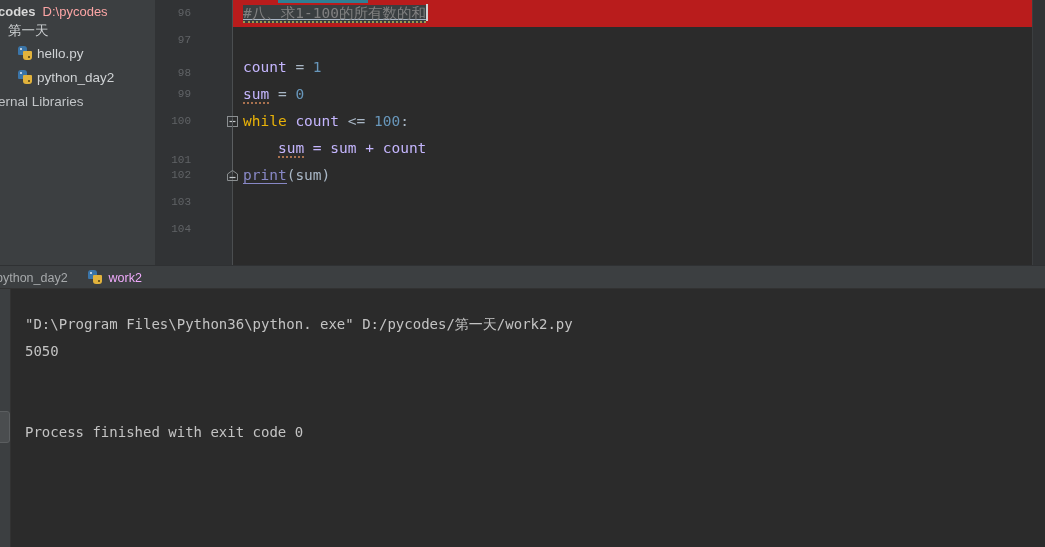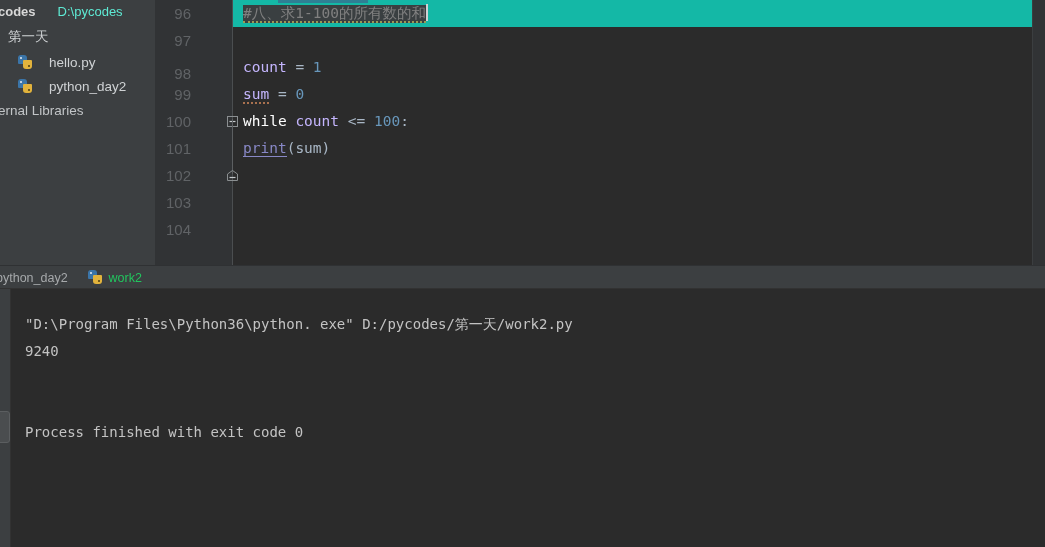--- a/index.html
+++ b/index.html
@@ -37,43 +37,43 @@
     white-space: nowrap;
     overflow: hidden;
   }
   .proj-name {
     color: #d8d8d8;
     font-size: 13px;
     font-weight: bold;
     margin-left: -2px;
   }
   .proj-path {
-    color: #5eead4;
+    color: #fca5a5;
     font-size: 13px;
-    margin-left: 22px;
+    margin-left: 7px;
     text-align: right;
   }
   .tree-row {
     height: 24px;
     display: flex;
-    align-items: flex-end;
+    align-items: flex-start;
     white-space: nowrap;
     padding-left: 0;
   }
   .tree-row.selected {
     background: #0d2c43;
   }
   .tree-label {
     color: #cfd2d4;
     font-size: 13.5px;
   }
   .folder-row { padding-left: 0px; }
   .folder-row .tree-label { margin-left: 8px; }
   .file-row { padding-left: 18px; }
-  .file-row .tree-label { margin-left: 16px; }
+  .file-row .tree-label { margin-left: 4px; }
   .ext-row { padding-left: 0px; }
   .ext-row .tree-label { margin-left: -2px; color: #c2c5c7; }
 
   
   .py-icon {
     position: relative;
     width: 15px;
     height: 15px;
     flex: 0 0 15px;
     display: inline-block;
@@ -123,22 +123,22 @@
     left: 77px; top: 0;
     width: 1px; height: 265px;
     background: #4b4e50;
   }
   .lnum {
     position: absolute;
     right: 42px;
     width: 60px;
     text-align: right;
     color: #606366;
-    font-family: Liberation Sans, sans-serif;
-    font-size: 15px;
+    font-family: Liberation Mono, monospace;
+    font-size: 11px;
     line-height: 27px;
     height: 27px;
   }
   .fold {
     position: absolute;
     left: 72px;
     width: 11px;
     height: 27px;
     display: flex;
     align-items: center;
@@ -163,23 +163,24 @@
     position: relative;
     height: 27px;
     line-height: 27px;
     white-space: pre;
     font-family: "DejaVu Sans Mono", monospace;
     font-size: 14.5px;
     color: #a9b7c6;
     padding-left: 10px;
   }
   .cline.caret-line {
-    background: #14b8a6;
-  }
-  .tok-kw { color: #ffffff; }
+    background: #b91c1c;
+    text-decoration: underline;
+  }
+  .tok-kw { color: #eab308; }
   .tok-num { color: #6897bb; }
   .tok-fn { color: #8888c6; border-bottom: 1px solid #8888c6; }
   .tok-id { color: #c4b5fd; }
   .tok-op { color: #a9b7c6; }
   .tok-comment { color: #808080; }
   .sel {
     background: #3a3f41;
   }
   .squiggle {
     border-bottom: 2px dotted #a9714f;
@@ -232,21 +233,21 @@
     height: 23px;
     display: flex;
     align-items: center;
     padding: 0 10px;
     font-size: 12.5px;
     color: #a6a9ab;
     white-space: nowrap;
   }
   .ctab.first { padding-left: 0px; margin-left: -4px; }
   .ctab.active {
-    color: #22c55e;
+    color: #f0abfc;
     justify-content: space-between;
   }
   .ctab .py-icon { margin-right: 6px; }
   .tabbar-under {
     position: absolute;
     left: 0; bottom: 0;
     width: 1045px; height: 1px;
     background: #323232;
   }
 
@@ -331,21 +332,21 @@
   <div class="editor-area">
 
     <div class="gutter">
       <div class="gutter-sep"></div>
 
       <div class="lnum" style="top:0px">96</div>
       <div class="lnum" style="top:27px">97</div>
       <div class="lnum" style="top:60px">98</div>
       <div class="lnum" style="top:81px">99</div>
       <div class="lnum" style="top:108px">100</div>
-      <div class="lnum" style="top:135px">101</div>
+      <div class="lnum" style="top:147px">101</div>
       <div class="lnum" style="top:162px">102</div>
       <div class="lnum" style="top:189px">103</div>
       <div class="lnum" style="top:216px">104</div>
 
       <div class="fold" style="top:108px">
         <svg width="11" height="11" viewBox="0 0 11 11">
           <rect x="0.5" y="0.5" width="10" height="10" fill="none" stroke="#8b8f91"></rect>
           <line x1="2.5" y1="5.5" x2="8.5" y2="5.5" stroke="#c4c8ca" stroke-width="1.2"></line>
         </svg>
       </div>
@@ -363,20 +364,21 @@
       <div class="cline caret-line"><span class="sel-bar"></span><span class="tok-comment sel comment-wavy">#八、求1-100的所有数的和</span><span class="caret"></span></div>
 
       <div class="cline"> </div>
 
       <div class="cline"><span class="tok-id">count</span><span class="tok-op"> = </span><span class="tok-num">1</span></div>
 
       <div class="cline"><span class="tok-id squiggle">sum</span><span class="tok-op"> = </span><span class="tok-num">0</span></div>
 
       <div class="cline"><span class="tok-kw">while</span><span class="tok-id"> count </span><span class="tok-op">&lt;=</span><span class="tok-op"> </span><span class="tok-num">100</span><span class="tok-op">:</span></div>
 
+      <div class="cline"><span>    </span><span class="tok-id squiggle">sum</span><span class="tok-id"> = sum + count</span></div>
 
 
       <div class="cline"><span class="tok-fn">print</span><span class="tok-op">(sum)</span></div>
 
       <div class="cline"> </div>
     </div>
 
     <div class="marker-strip"></div>
   </div>
 
@@ -398,21 +400,21 @@
       <div class="tabbar-under"></div>
     </div>
 
     <div class="console-body">
       <div class="console-toolbar">
         <div class="tool-btn"></div>
       </div>
 
       <div class="console-out">
         <div class="oline">"D:\Program Files\Python36\python. exe" D:/pycodes/第一天/work2.py</div>
-        <div class="oline">9240</div>
+        <div class="oline">5050</div>
         <div class="oline blank">&nbsp;</div>
         <div class="oline blank">&nbsp;</div>
         <div class="oline">Process finished with exit code 0</div>
       </div>
     </div>
   </div>
 
 </div>
 
 </body></html>

